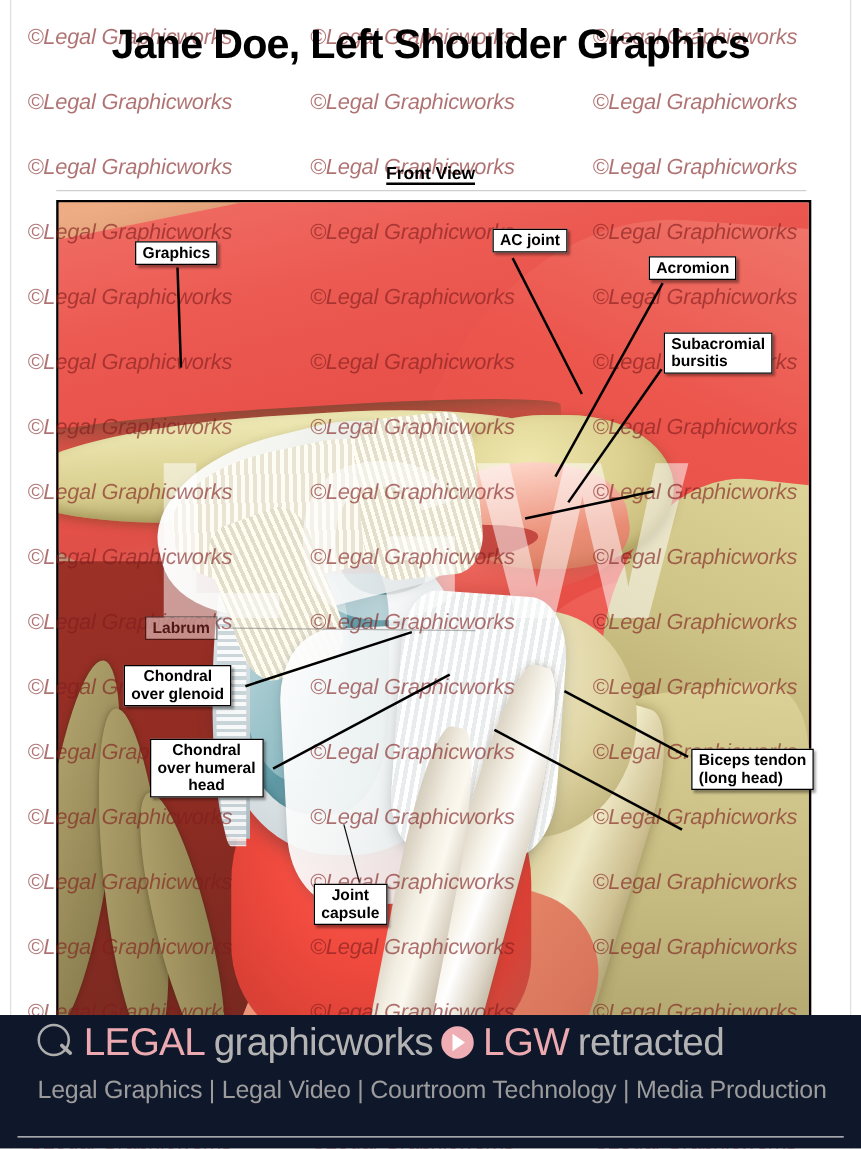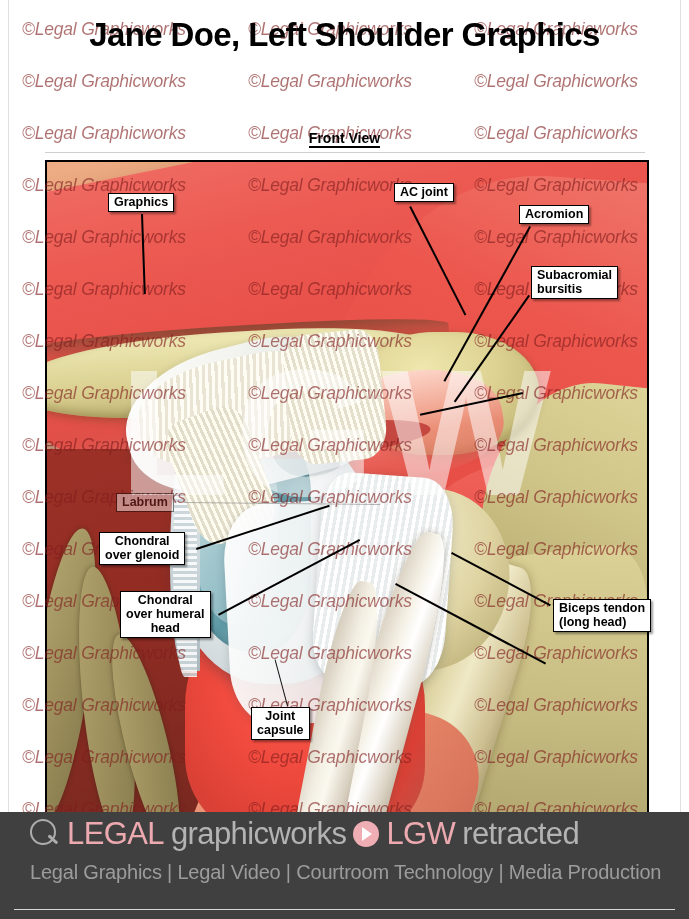--- a/index.html
+++ b/index.html
@@ -242,21 +242,21 @@
     white-space:pre-line;
   }
   .lbl.c{text-align:center;}
   .lbl.l{text-align:left;}
   .lbl.faded{opacity:.46;box-shadow:none;}
   .leader{position:absolute;z-index:55;background:#000;transform-origin:0 0;height:1.6px;}
   .leader.thin{height:1.2px;background:#111;}
   .leader.pale{background:#6f6f6f;height:1.2px;opacity:.5;}
 
   
-  .footer{position:absolute;left:0;top:812px;width:689px;height:107px;background:#404040;z-index:70;}
+  .footer{position:absolute;left:0;top:812px;width:689px;height:107px;background:#0f172a;z-index:70;}
   .brandrow{position:absolute;left:30px;top:6px;display:flex;align-items:center;gap:7px;}
   .brand-txt{font-size:31px;letter-spacing:-0.6px;line-height:1;}
   .pink{color:#ecaab0;}
   .gray{color:#b3b3b3;}
   .mag{width:30px;height:30px;position:relative;display:inline-block;}
   .mag i{position:absolute;left:0;top:0;width:22px;height:22px;border:2.5px solid #adadad;border-radius:50%;}
   .mag b{position:absolute;left:17px;top:19px;width:12px;height:2.6px;background:#adadad;transform:rotate(42deg);border-radius:2px;}
   .playi{width:26px;height:26px;border-radius:50%;background:#eeaeb3;position:relative;display:inline-block;}
   .playi::after{content:"";position:absolute;left:9px;top:6px;border-left:10px solid #fff;border-top:7px solid transparent;border-bottom:7px solid transparent;}
   .tagline{position:absolute;left:30px;top:49px;font-size:20px;color:#9c9c9c;letter-spacing:-0.2px;}

